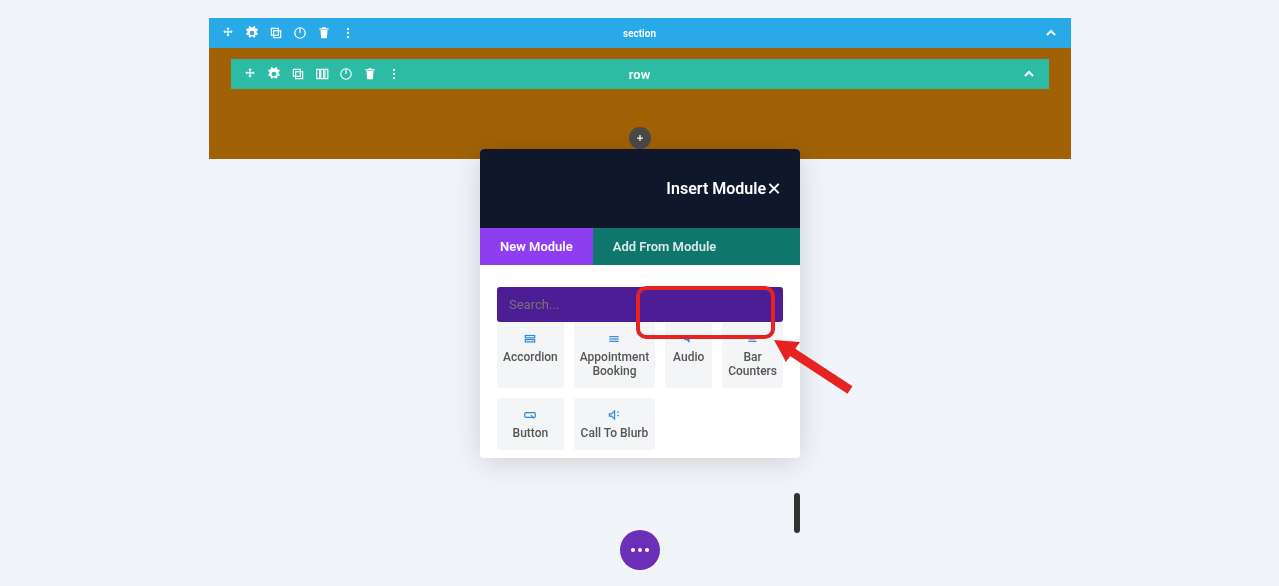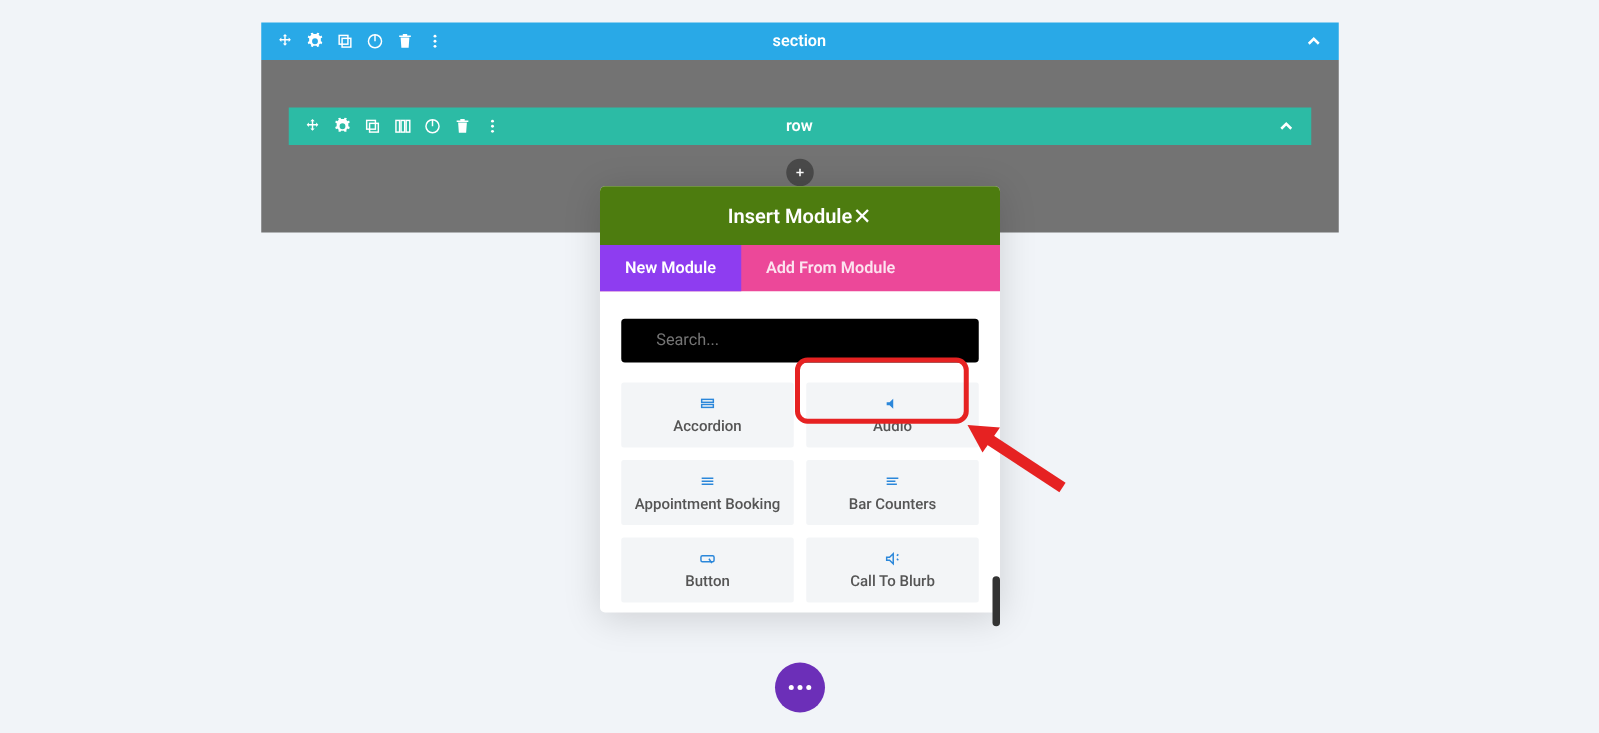--- a/index.html
+++ b/index.html
@@ -2,38 +2,38 @@
 <html><head>
 <meta charset="utf-8">
 <style>
 *{margin:0;padding:0;box-sizing:border-box;font-family:-apple-system,BlinkMacSystemFont,"Segoe UI",Roboto,Arial,sans-serif}
 body{background:#f1f4f8;width:1279px;height:586px;position:relative;overflow:hidden}
 .container{padding:18px 0;display:flex;justify-content:center}
 .section-wrap{width:862px}
 .section-bar{background:#29a9e7;height:30px;display:flex;align-items:center;padding:0 12px;position:relative}
 .section-icons{display:flex;gap:10px;align-items:center}
 .icon{width:14px;height:14px;fill:white;color:white;display:inline-flex;align-items:center;justify-content:center}
-.section-label{position:absolute;left:50%;transform:translateX(-50%);color:white;font-size:13px;font-weight:600}
+.section-label{position:absolute;left:50%;transform:translateX(-50%);color:white;font-size:10px;font-weight:600}
 .collapse-icon{position:absolute;right:12px;color:white;width:16px;height:16px}
-.section-body{background:#737373;padding:38px 22px 70px}
+.section-body{background:#a16207;padding:11px 22px 70px}
 .row-bar{background:#2cbba5;height:30px;display:flex;align-items:center;padding:0 12px;position:relative}
 .row-label{position:absolute;left:50%;transform:translateX(-50%);color:white;font-size:13px;font-weight:600}
 .add-circle{position:absolute;left:50%;transform:translateX(-50%);top:127px;width:22px;height:22px;background:#4a4a4a;border-radius:50%;display:flex;align-items:center;justify-content:center;z-index:5}
 .add-circle svg{width:10px;height:10px;fill:white}
 .modal{position:absolute;left:480px;top:149px;width:320px;background:white;border-radius:4px;box-shadow:0 4px 30px rgba(0,0,0,0.15);z-index:10}
-.modal-header{background:#4d7c0f;padding:14px 18px;display:flex;justify-content:center;align-items:center;border-radius:4px 4px 0 0}
+.modal-header{background:#0f172a;padding:30px 18px;display:flex;justify-content:flex-end;align-items:center;border-radius:4px 4px 0 0}
 .modal-title{color:white;font-size:16px;font-weight:600}
 .modal-close{color:white;cursor:pointer;font-size:18px;width:16px;height:16px;display:flex;align-items:center;justify-content:center}
-.modal-tabs{background:#ec4899;display:flex}
+.modal-tabs{background:#0f766e;display:flex}
 .modal-tab{padding:11px 20px;color:white;font-size:13px;font-weight:600;cursor:pointer}
 .modal-tab.active{background:#8e3df0}
 .modal-tab.inactive{opacity:0.85}
 .modal-body{padding:22px 17px 8px}
-.search-input{width:100%;background:#000000;border:none;padding:10px 28px;font-size:13px;color:#888;border-radius:3px;margin-bottom:16px}
-.modules-grid{display:grid;grid-template-columns:1fr 1fr;gap:10px}
+.search-input{width:100%;background:#4c1d95;border:none;padding:10px 12px;font-size:13px;color:#888;border-radius:3px;}
+.modules-grid{display:grid;grid-template-columns:1fr 1fr 1fr 1fr;gap:10px}
 .module-item{background:#f3f5f7;padding:10px 6px;text-align:center;cursor:pointer;border-radius:2px}
 .module-icon{color:#2b87da;margin-bottom:4px;display:flex;justify-content:center;height:14px;align-items:center}
 .module-icon svg{width:14px;height:14px;stroke:#2b87da;fill:none;stroke-width:2}
 .module-label{font-size:12px;color:#555;font-weight:500}
 .highlight-box{position:absolute;left:636px;top:286px;width:139px;height:53px;border:4px solid #e62222;border-radius:10px;z-index:20;pointer-events:none}
 .arrow{position:absolute;left:772px;top:334px;z-index:20;pointer-events:none}
 .arrow svg{width:84px;height:62px}
 .fab{position:absolute;left:620px;top:530px;width:40px;height:40px;background:#6c2fb8;border-radius:50%;display:flex;align-items:center;justify-content:center}
 .fab-dots{display:flex;gap:3px}
 .fab-dot{width:4px;height:4px;background:white;border-radius:50%}
@@ -163,34 +163,34 @@
             <svg viewBox="0 0 24 24">
               <rect x="4" y="6" width="16" height="4"></rect>
               <rect x="4" y="13" width="16" height="4"></rect>
             </svg>
           </div>
         <div class="module-label">Accordion</div>
       </div>
       <div class="module-item">
         <div class="module-icon">
             <svg viewBox="0 0 24 24">
-              <path d="M4 10v4h4l5 5V5l-5 5H4z" fill="#2b87da" stroke="none"></path>
-            </svg>
-          </div>
-        <div class="module-label">Audio</div>
-      </div>
-      <div class="module-item">
-        <div class="module-icon">
-            <svg viewBox="0 0 24 24">
               <line x1="4" y1="8" x2="20" y2="8"></line>
               <line x1="4" y1="12" x2="20" y2="12"></line>
               <line x1="4" y1="16" x2="20" y2="16"></line>
             </svg>
           </div>
         <div class="module-label">Appointment Booking</div>
+      </div>
+      <div class="module-item">
+        <div class="module-icon">
+            <svg viewBox="0 0 24 24">
+              <path d="M4 10v4h4l5 5V5l-5 5H4z" fill="#2b87da" stroke="none"></path>
+            </svg>
+          </div>
+        <div class="module-label">Audio</div>
       </div>
       <div class="module-item">
         <div class="module-icon">
             <svg viewBox="0 0 24 24">
               <line x1="4" y1="8" x2="20" y2="8"></line>
               <line x1="4" y1="12" x2="16" y2="12"></line>
               <line x1="4" y1="16" x2="18" y2="16"></line>
             </svg>
           </div>
         <div class="module-label">Bar Counters</div>

